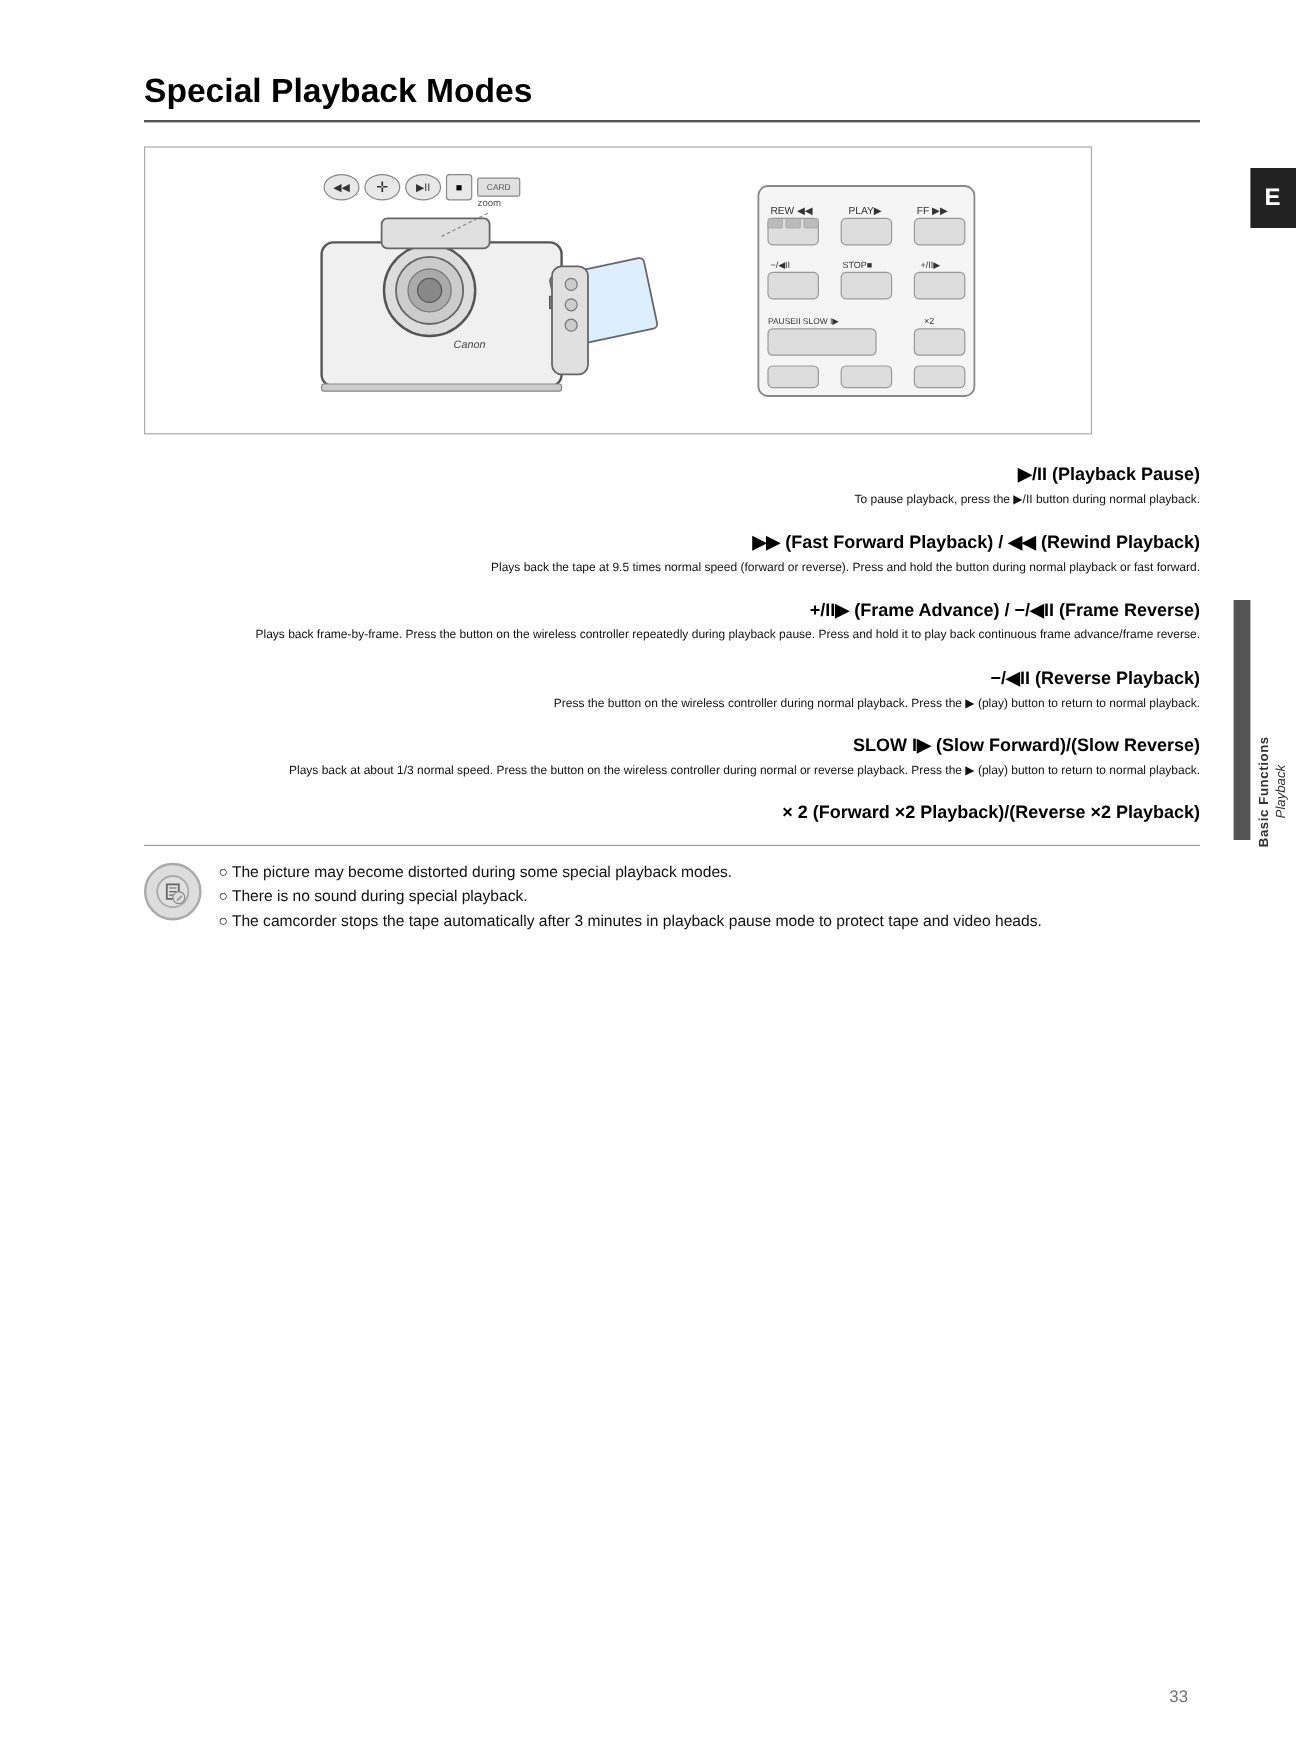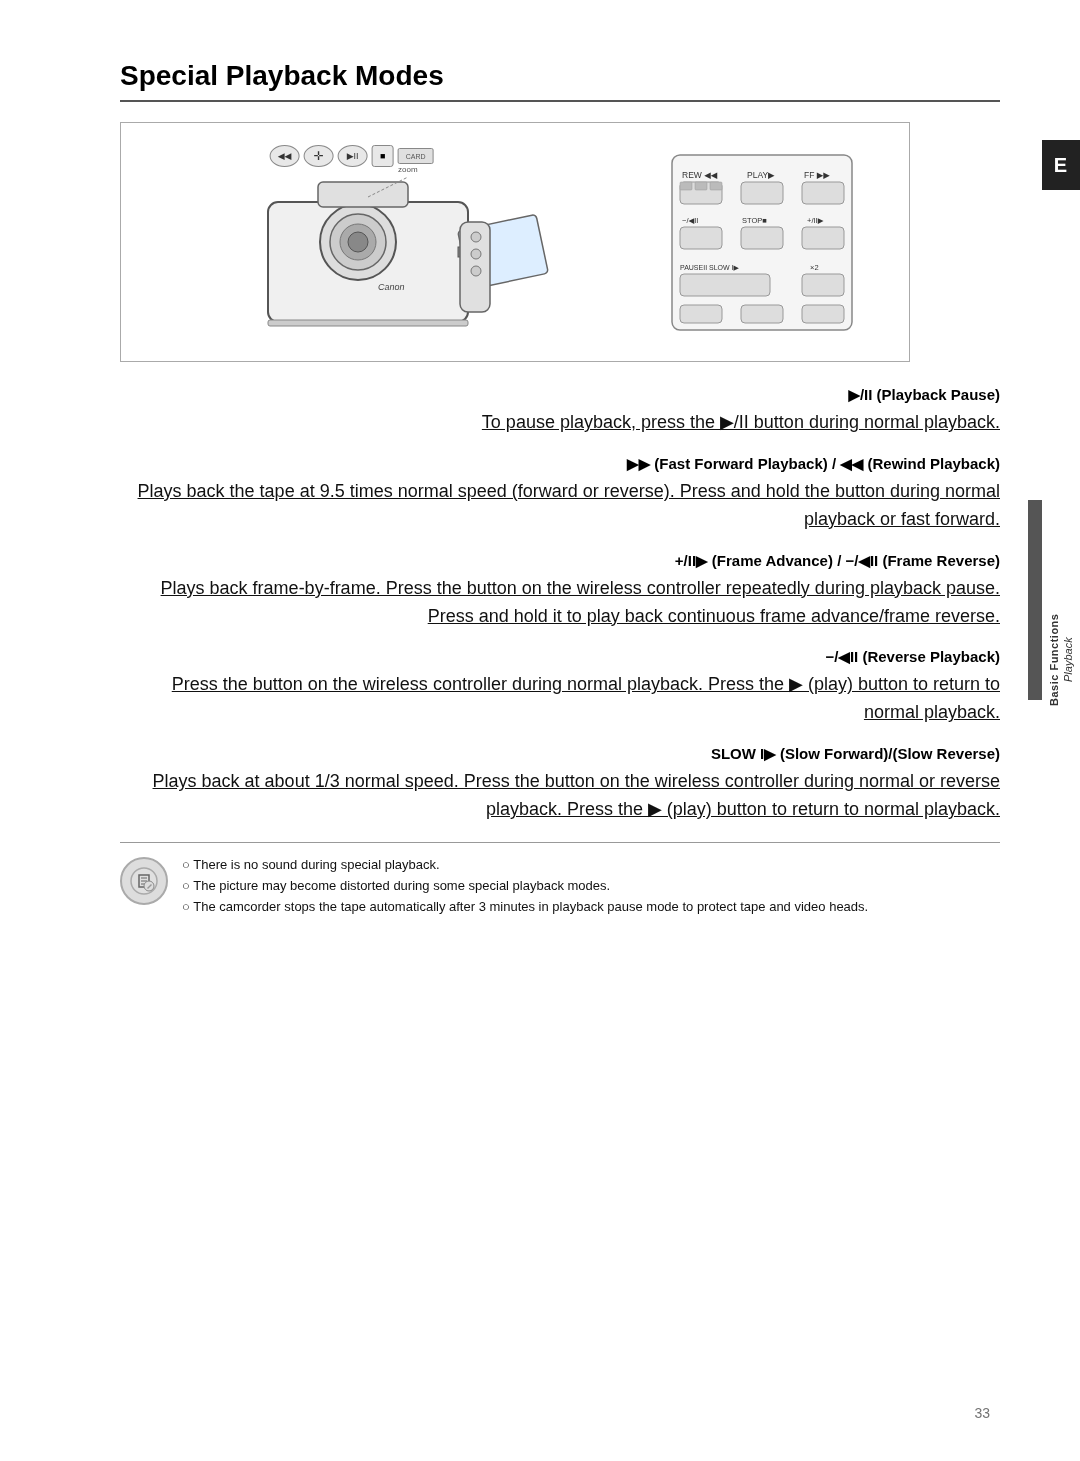--- a/index.html
+++ b/index.html
@@ -112,41 +112,40 @@
       justify-content: center;
       position: relative;
     }
 
     
     .remote-area {
       width: 260px;
       height: 200px;
       display: flex;
       align-items: center;
-      justify-content: flex-end;
+      justify-content: flex-start;
     }
 
     
     .section {
       margin-bottom: 18px;
       text-align: right;
     }
 
     .section-title {
       font-size: 15px;
       font-weight: bold;
       margin-bottom: 5px;
       color: #000;
     }
 
     .section-body {
-      font-size: 18px;
+      font-size: 10px;
       line-height: 1.55;
       color: #111;
-      text-decoration: underline;
     }
 
     
     .note-box {
       border-top: 1.5px solid #999;
       margin-top: 18px;
       padding-top: 12px;
       display: flex;
       gap: 14px;
       align-items: flex-start;
@@ -361,44 +360,45 @@
     <div class="section-title">−/◀II (Reverse Playback)</div>
     <div class="section-body">Press the button on the wireless controller during normal playback. Press the ▶ (play) button to return to normal playback.</div>
   </div>
 
   <div class="section">
     <div class="section-title">SLOW I▶  (Slow Forward)/(Slow Reverse)</div>
     <div class="section-body">Plays back at about 1/3 normal speed. Press the button on the wireless controller during normal or reverse playback. Press the ▶ (play) button to return to normal playback.</div>
   </div>
 
   <div class="section">
+    <div class="section-title">× 2 (Forward ×2 Playback)/(Reverse ×2 Playback)</div>
   </div>
 
   <div class="note-box">
     <div class="note-icon">
 
       <svg width="28" height="28" viewBox="0 0 28 28">
         <ellipse cx="14" cy="14" rx="13" ry="13" fill="#e0e0e0" stroke="#aaa" stroke-width="1.5"></ellipse>
         <path d="M9 8 L19 8 L19 20 L9 20 Z" fill="none" stroke="#666" stroke-width="1.5"></path>
         <line x1="11" y1="11" x2="17" y2="11" stroke="#666" stroke-width="1"></line>
         <line x1="11" y1="14" x2="17" y2="14" stroke="#666" stroke-width="1"></line>
         <line x1="11" y1="17" x2="15" y2="17" stroke="#666" stroke-width="1"></line>
 
         <circle cx="19" cy="19" r="5" fill="#ddd" stroke="#888" stroke-width="1"></circle>
         <path d="M17 21 L21 17 L22 18 L18 22 Z" fill="#999"></path>
       </svg>
     </div>
     <div class="note-lines">
       <span class="note-line">
         <span>○ </span>
-        <span>There is no sound during special playback.</span>
+        <span>The picture may become distorted during some special playback modes.</span>
       </span>
       <span class="note-line">
         <span>○ </span>
-        <span>The picture may become distorted during some special playback modes.</span>
+        <span>There is no sound during special playback.</span>
       </span>
       <span class="note-line">
         <span>○ </span>
         <span>The camcorder stops the tape automatically after 3 minutes in playback pause mode to protect tape and video heads.</span>
       </span>
     </div>
   </div>
 
   <div class="page-number">33</div>
 

